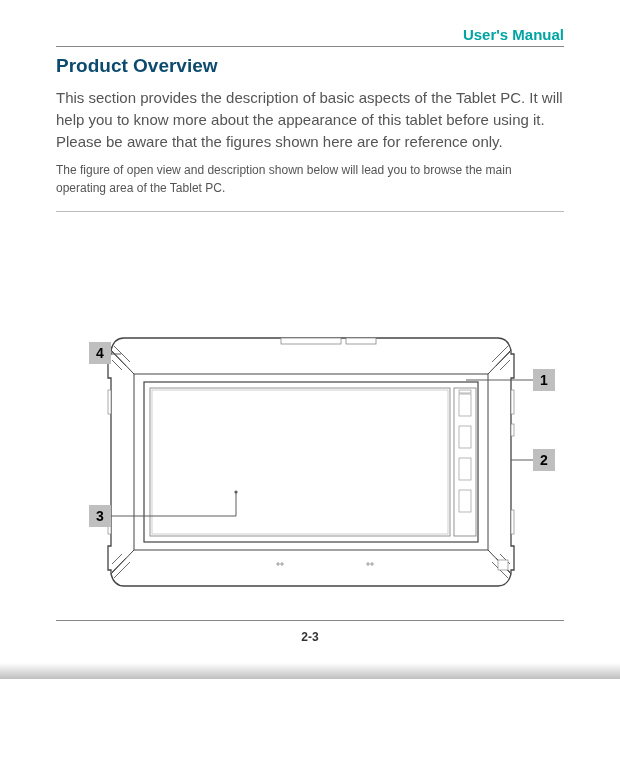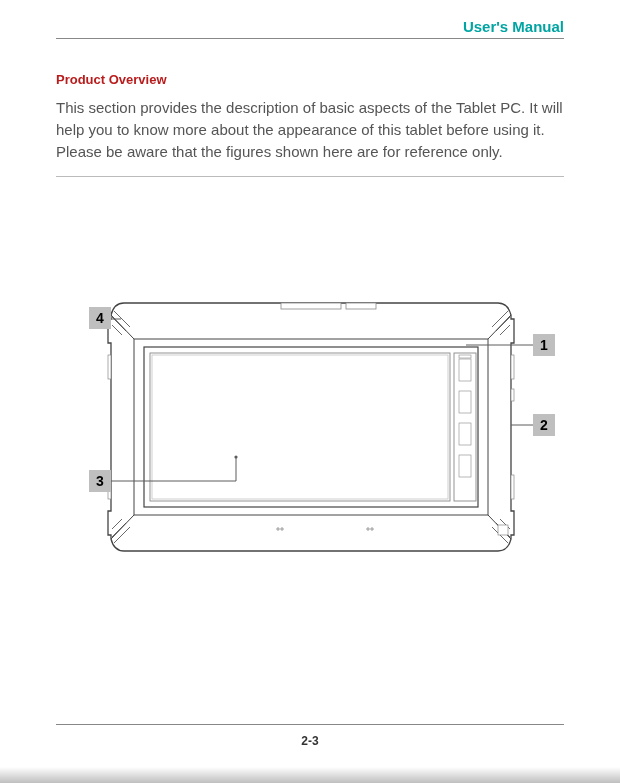--- a/index.html
+++ b/index.html
@@ -1,20 +1,20 @@
 <!DOCTYPE html>
 <html><head>
 <meta charset="utf-8">
 <style>
   * { box-sizing: border-box; margin: 0; padding: 0; }
   html, body { width: 620px; height: 783px; font-family: Arial, Helvetica, sans-serif; background: #fff; }
-  .page { width: 620px; height: 783px; position: relative; padding: 18px 56px 0 56px; }
+  .page { width: 620px; height: 679px; position: relative; padding: 26px 56px 0 56px; }
   .header { border-bottom: 1.5px solid #888; padding-bottom: 2px; text-align: right; }
   .header-title { color: #00A4A2; font-weight: bold; font-size: 15px; }
-  .h1 { color: #b91c1c; font-weight: bold; font-size: 13px; margin-top: 33px; }
+  .h1 { color: #0c4a6e; font-weight: bold; font-size: 19px; margin-top: 8px; }
   .body-text { color: #555; font-size: 15px; line-height: 1.45; margin-top: 10px; }
   .h2 { color: #333; font-weight: bold; font-size: 14px; margin-top: 18px; }
   .body-text2 { color: #555; font-size: 12px; line-height: 1.45; margin-top: 10px; }
   .sep { border: none; border-top: 1px solid #bbb; margin-top: 14px; }
   .figure-area { position: relative; width: 100%; height: 420px; margin-top: 0; }
   .device { position: absolute; left: 50px; top: 120px; width: 410px; height: 260px; }
   .callout-box {
     position: absolute;
     width: 22px; height: 22px;
     background: #bfbfbf;
@@ -47,20 +47,21 @@
 <body>
 
 <div class="page">
   <div class="header">
     <span class="header-title">User's Manual</span>
   </div>
 
   <div class="h1">Product Overview</div>
   <div class="body-text">This section provides the description of basic aspects of the Tablet PC. It will help you to know more about the appearance of this tablet before using it. Please be aware that the figures shown here are for reference only.</div>
 
+  <div class="body-text2">The figure of open view and description shown below will lead you to browse the main operating area of the Tablet PC.</div>
 
   <hr class="sep">
 
   <div class="figure-area">
 
     <svg class="device" viewBox="0 0 410 260">
 
       <path d="M18 6 L392 6 Q402 6 405 18 L405 22 L408 22 L408 46 L405 46
                L405 214 L408 214 L408 238 L405 238 L405 242 Q402 254 392 254
                L18 254 Q8 254 5 242 L5 238 L2 238 L2 214 L5 214 L5 46 L2 46

